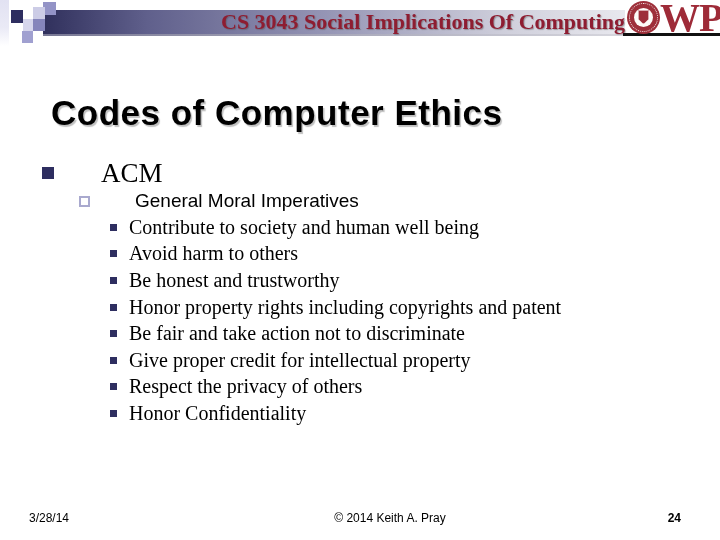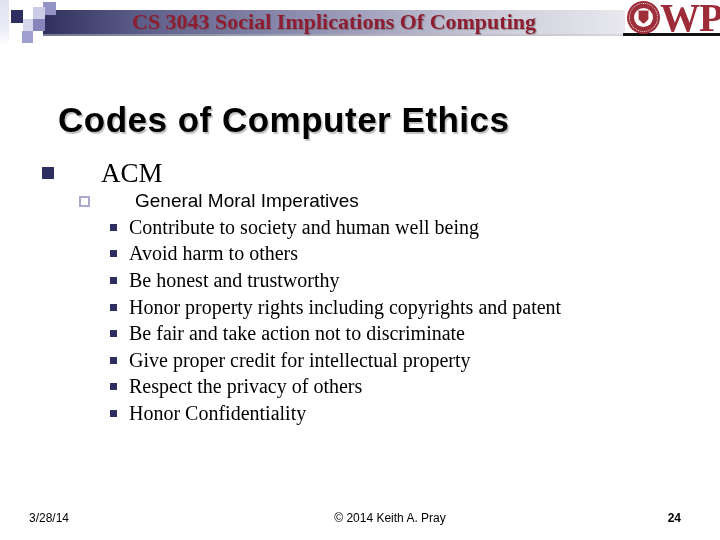--- a/index.html
+++ b/index.html
@@ -18,41 +18,41 @@
   .sq-e{left:33px;top:19px;width:12px;height:12px;background:#8585bb;}
   .sq-f{left:22px;top:31px;width:11px;height:12px;background:#a0a0d0;}
   .grad-bar{
     position:absolute;left:43px;top:10px;width:582px;height:24px;z-index:1;
     background:linear-gradient(to right,#30305c 0%,#60608c 18%,#9494b4 48%,#d0d0dc 80%,#e8e8ee 100%);
   }
   .grad-bar::after{content:"";position:absolute;left:0;right:0;bottom:-2px;height:2px;
     background:linear-gradient(to right,rgba(48,48,92,.65),rgba(140,140,160,.35));}
   .course-title{
     position:absolute;left:0;right:0;top:0;height:24px;line-height:24px;
-    text-align:center;font-family:"Liberation Serif",serif;font-weight:bold;
+    text-align:right;font-family:"Liberation Serif",serif;font-weight:bold;
     font-size:22px;color:#8e1d31;text-shadow:1px 1px 1px rgba(80,80,80,.45);
     white-space:nowrap;
   }
   
   .logo-line{position:absolute;left:623px;top:33px;width:97px;height:3px;background:#111;z-index:2;}
   .wpi-wordmark{
     position:absolute;left:660px;top:1px;z-index:4;
     font-family:"Liberation Serif",serif;font-weight:bold;font-size:40px;
     color:#9e2b38;letter-spacing:-1px;line-height:33px;
   }
   .seal{position:absolute;left:627px;top:1px;width:33px;height:33px;z-index:4;
     border-radius:50%;background:#9e2f3a;}
   .seal .ring{position:absolute;inset:2px;border-radius:50%;border:1px dotted rgba(255,255,255,.85);}
   .seal .inner{position:absolute;inset:7px;border-radius:50%;background:#fdfbf8;}
   .seal .shield{position:absolute;left:11px;top:9px;width:11px;height:14px;background:#9e2f3a;
     border:1px solid rgba(255,255,255,.6);box-sizing:border-box;
     clip-path:polygon(0 0,100% 0,100% 62%,50% 100%,0 62%);}
   
   .page-title{
-    position:absolute;left:42px;top:84px;margin:16px;
+    position:absolute;left:42px;top:84px;margin:9px;
     font-family:"Liberation Sans",sans-serif;font-weight:900;font-size:35px;
     letter-spacing:.5px;color:#000;text-shadow:1.5px 1.5px 1px rgba(0,0,0,.25);
     white-space:nowrap;
     text-align:center;
   }
   .row{position:absolute;display:flex;align-items:center;white-space:nowrap;gap:35px;}
   .row-l1{left:42px;top:156px;height:34px;}
   .b1{width:12px;height:12px;background:#2e2e60;margin-right:12px;flex:0 0 auto;}
   .t1{font-family:"Liberation Serif",serif;font-size:27px;color:#000;}
   .row-l2{left:79px;top:190px;height:22px;}

